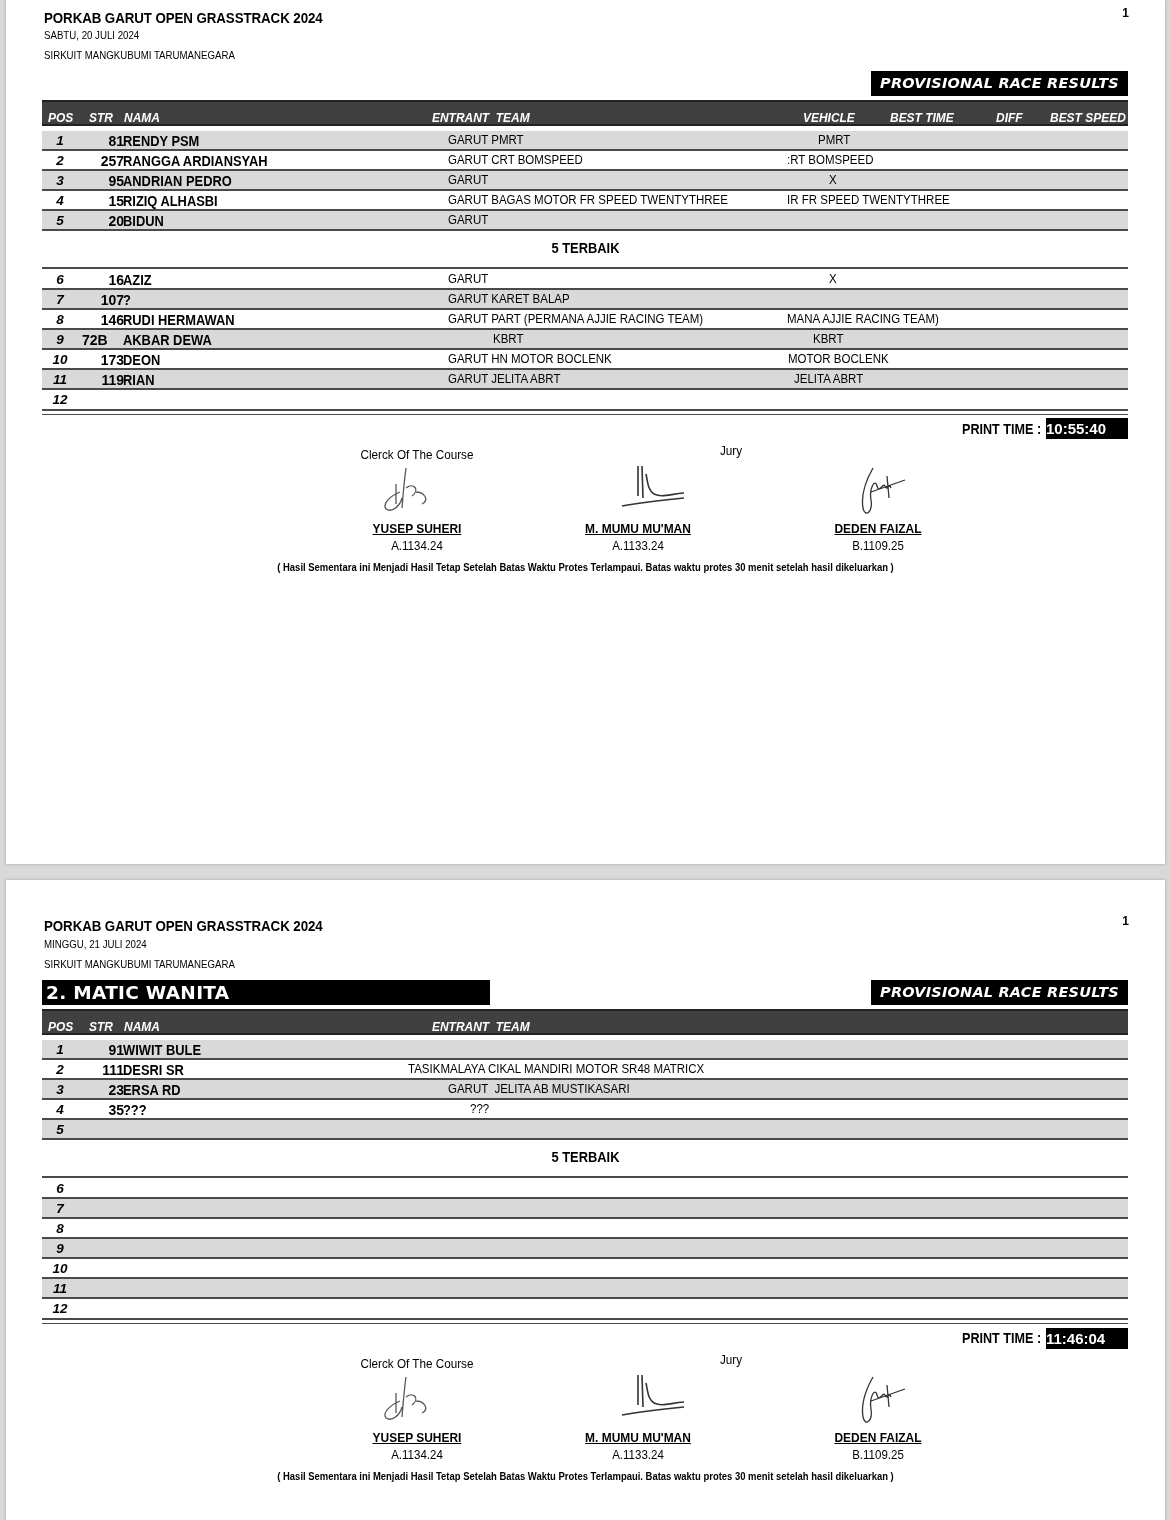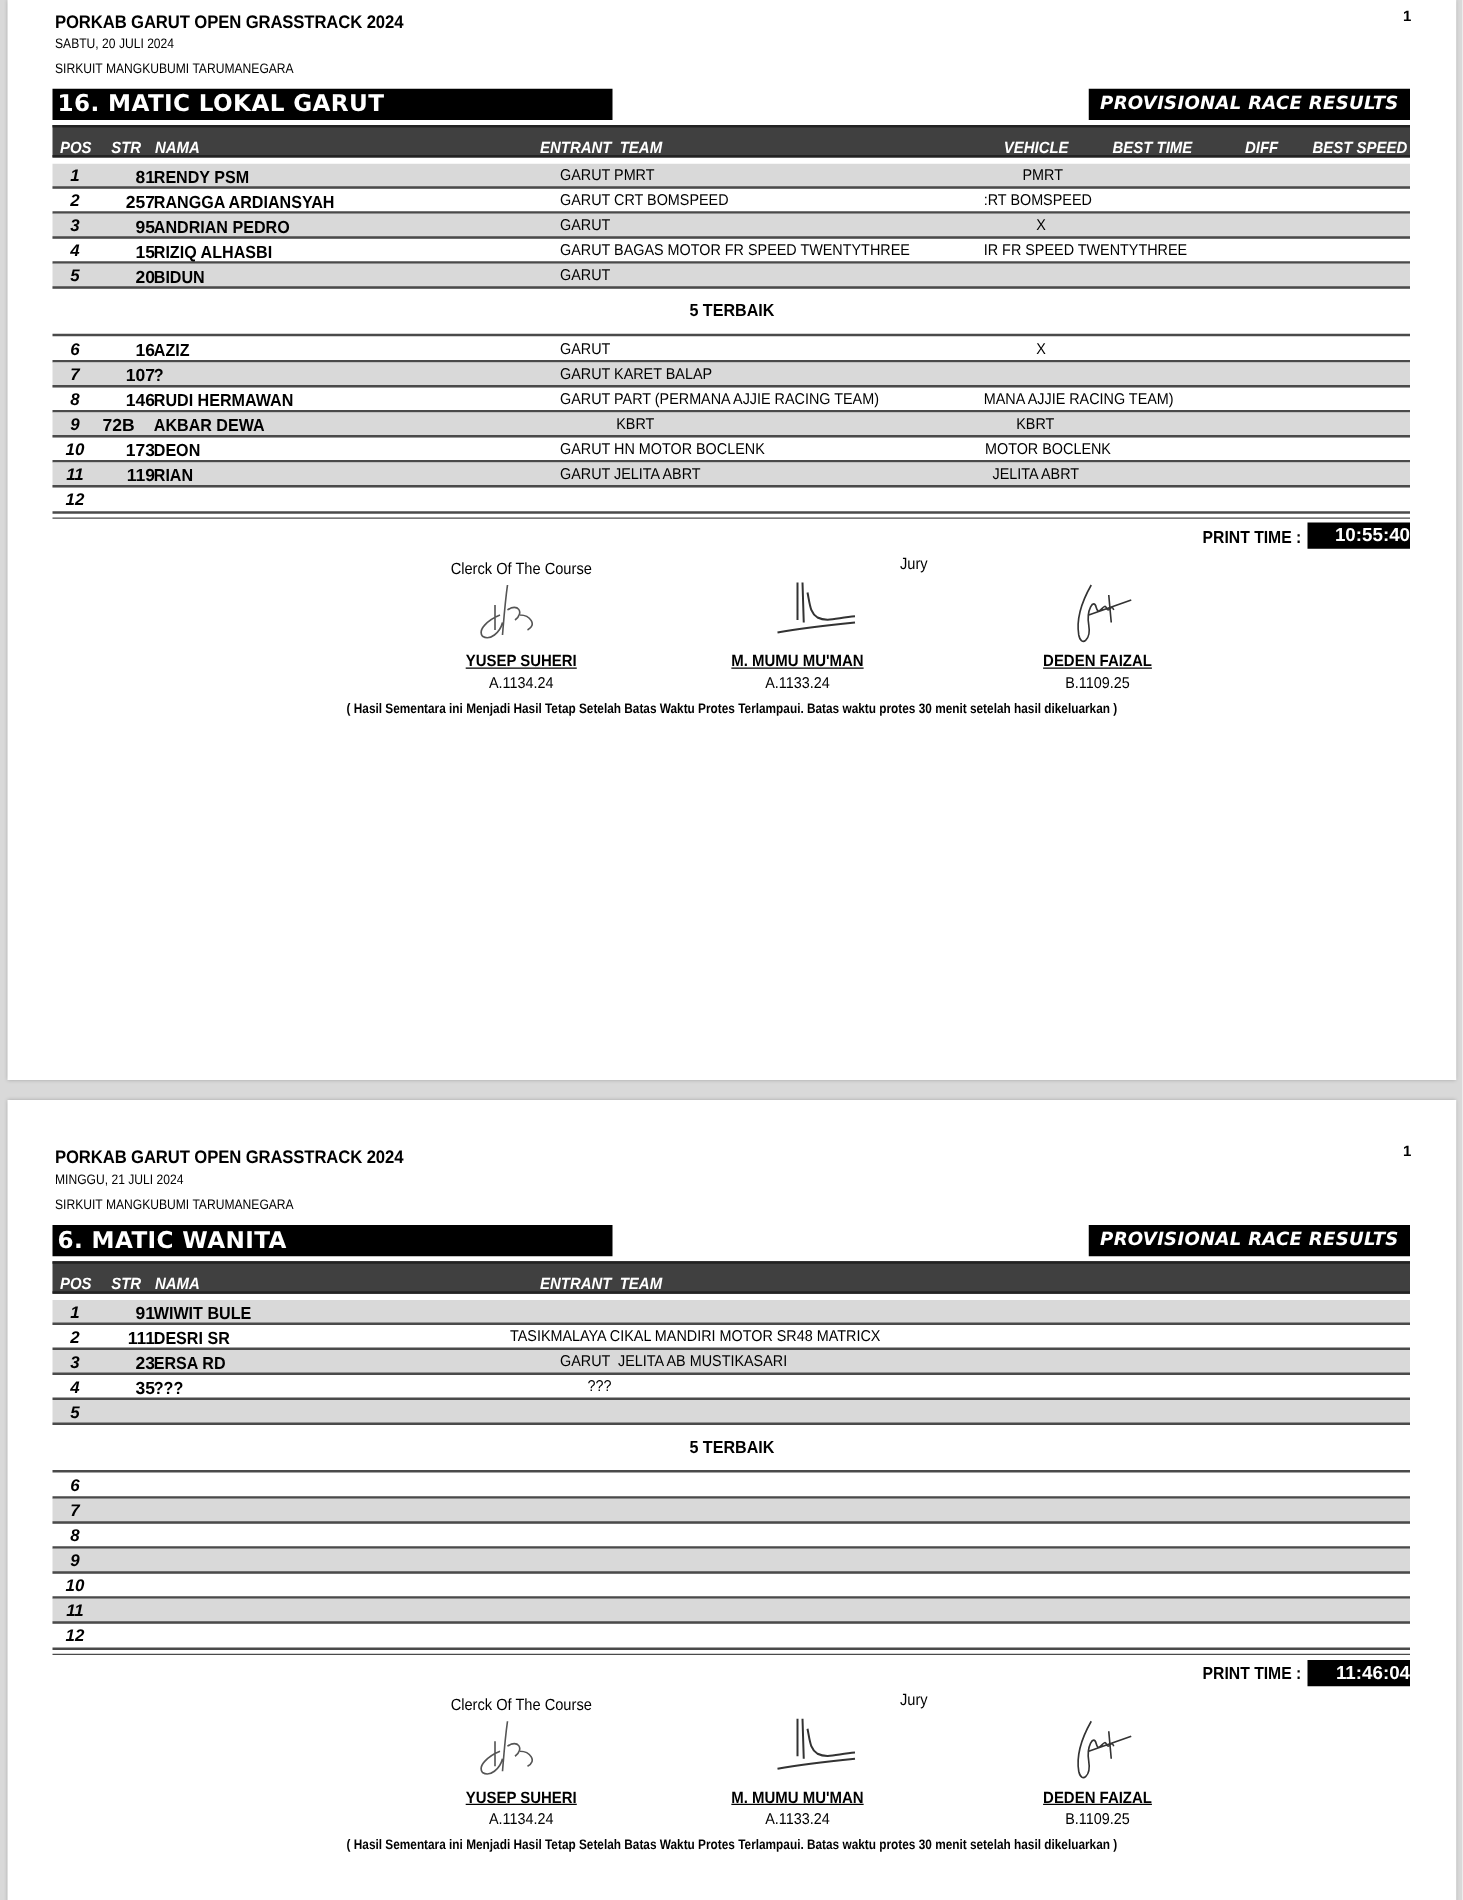--- a/index.html
+++ b/index.html
@@ -50,37 +50,36 @@
   .c-pos { left: 6px; width: 24px; text-align: center; font-weight: bold; font-style: italic; font-size: 13.5px; }
   .c-str { left: 34px; width: 48px; text-align: right; font-weight: bold; font-size: 14px; }
   .c-str.left { text-align: left; left: 40px; }
   .c-name { left: 81px; font-weight: bold; font-size: 14px; transform: scaleX(0.92); transform-origin: left; }
   .c-team { left: 406px; font-size: 12.5px; transform: scaleX(0.92); transform-origin: left; }
   .c-veh { font-size: 12.5px; transform: scaleX(0.92); transform-origin: left; }
   .topline { position: absolute; left: 36px; width: 1086px; height: 0; border-top: 2px solid #4a4a4a; }
   .bottomline { position: absolute; left: 36px; width: 1086px; height: 3px; border-top: 2px solid #4a4a4a; border-bottom: 1px solid #4a4a4a; }
   .terbaik { position: absolute; left: 0; width: 1159px; text-align: center; font-weight: bold; font-size: 14px; transform: scaleX(0.92); }
   .print-label { position: absolute; left: 956px; font-weight: bold; font-size: 14px; transform: scaleX(0.9); transform-origin: left; }
-  .print-time { position: absolute; left: 1040px; width: 82px; height: 21px; background: #000; color: #fff; font-weight: bold; font-size: 15px; text-align: right; line-height: 21px; }
+  .print-time { position: absolute; left: 1040px; width: 82px; height: 21px; background: #000; color: #fff; font-weight: bold; font-size: 15px; text-align: left; line-height: 21px; }
   .sig-role { position: absolute; font-size: 13px; transform: scaleX(0.9); transform-origin: center; text-align: center; }
   .sig-img { position: absolute; }
   .sig-name { position: absolute; width: 160px; text-align: center; font-weight: bold; font-size: 13px; text-decoration: underline; transform: scaleX(0.92); }
   .sig-code { position: absolute; width: 160px; text-align: center; font-size: 12.5px; transform: scaleX(0.92); }
   .disclaimer { position: absolute; left: 0; width: 1159px; text-align: center; font-weight: bold; font-size: 11px; transform: scaleX(0.86); }
 </style>
 </head>
 <body>
 
 <div class="page" id="page1">
   <div class="event-title" style="top:10px">PORKAB GARUT OPEN GRASSTRACK 2024</div>
   <div class="event-date" style="top:29px">SABTU, 20 JULI 2024</div>
   <div class="event-venue" style="top:49px">SIRKUIT MANGKUBUMI TARUMANEGARA</div>
   <div class="page-num" style="top:6px">1</div>
 
-  <div class="race-title" style="top:71px">16. MATIC LOKAL GARUT</div>
   <div class="prov-title" style="top:71px">PROVISIONAL RACE RESULTS</div>
 
   <div class="thead" style="top:100px">
     <span style="left:6px">POS</span>
     <span style="left:47px">STR</span>
     <span style="left:82px">NAMA</span>
     <span style="left:390px; white-space:pre">ENTRANT  TEAM</span>
     <span style="left:761px">VEHICLE</span>
     <span style="left:848px">BEST TIME</span>
     <span style="left:954px">DIFF</span>
@@ -196,21 +195,21 @@
 
   <div class="disclaimer" style="top:561px">( Hasil Sementara ini Menjadi Hasil Tetap Setelah Batas Waktu Protes Terlampaui. Batas waktu protes 30 menit setelah hasil dikeluarkan )</div>
 </div>
 
 <div class="page" id="page2">
   <div class="event-title" style="top:38px">PORKAB GARUT OPEN GRASSTRACK 2024</div>
   <div class="event-date" style="top:58px">MINGGU, 21 JULI 2024</div>
   <div class="event-venue" style="top:78px">SIRKUIT MANGKUBUMI TARUMANEGARA</div>
   <div class="page-num" style="top:34px">1</div>
 
-  <div class="race-title" style="top:100px">6. MATIC WANITA</div>
+  <div class="race-title" style="top:100px">2. MATIC WANITA</div>
   <div class="prov-title" style="top:100px">PROVISIONAL RACE RESULTS</div>
 
   <div class="thead" style="top:129px">
     <span style="left:6px">POS</span>
     <span style="left:47px">STR</span>
     <span style="left:82px">NAMA</span>
     <span style="left:390px; white-space:pre">ENTRANT  TEAM</span>
   </div>
 
   <div class="row shade" style="top:160px">

